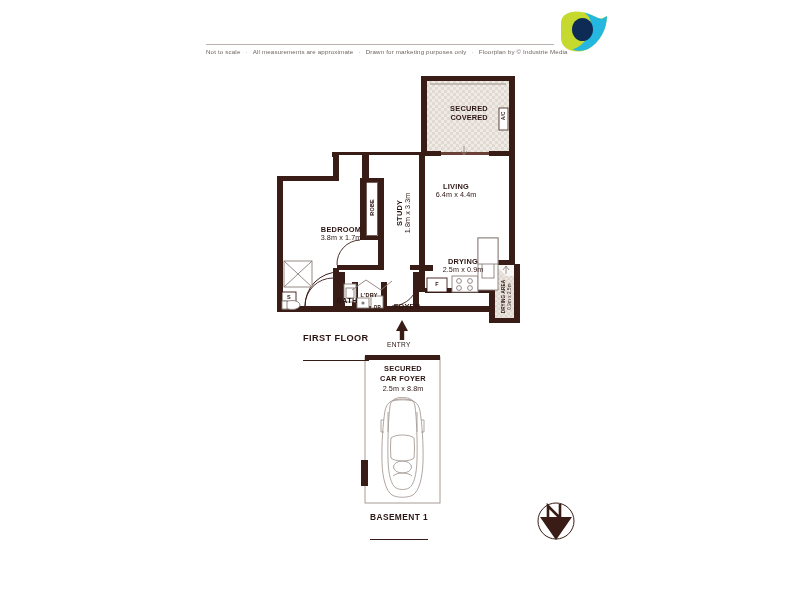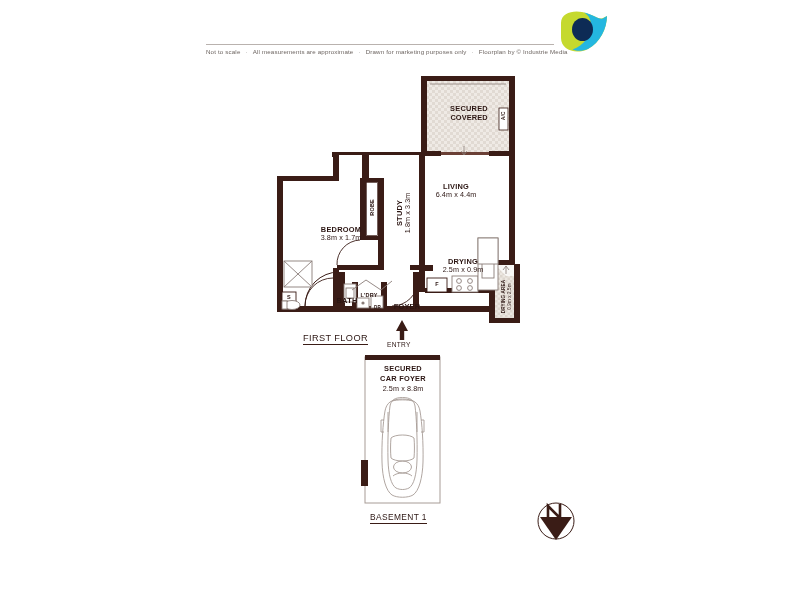--- a/index.html
+++ b/index.html
@@ -41,23 +41,23 @@
     color: #2b1512; font-size: 7.4px; font-weight: 700;
     letter-spacing: 0.25px; line-height: 1.22;
     text-align: center;
   }
   .lbl .dim { display: block; font-weight: 400; font-size: 7.2px; letter-spacing: 0.1px; }
   .lbl.sm { font-size: 5.5px; letter-spacing: 0.2px; }
   .lbl.tiny { font-size: 4.6px; letter-spacing: 0.15px; }
   .lbl.rot { transform-origin: 50% 50%; }
 
   .floor-label {
-    position: absolute; font-size: 9.2px; font-weight: 400;
+    position: absolute; font-size: 9.2px; font-weight: 700;
     color: #2b1512; letter-spacing: 0.4px; white-space: nowrap;
-    border-bottom: 1.6px solid #3a1c16; padding-bottom: 1px;
+    border-bottom: 1.6px solid #3a1c16; padding-bottom: 17px;
   }
   .entry-label {
     position: absolute; font-size: 6.6px; font-weight: 400;
     color: #2b1512; letter-spacing: 0.3px; white-space: nowrap;
   }
 </style>
 </head>
 <body>
 
 <div id="header">

